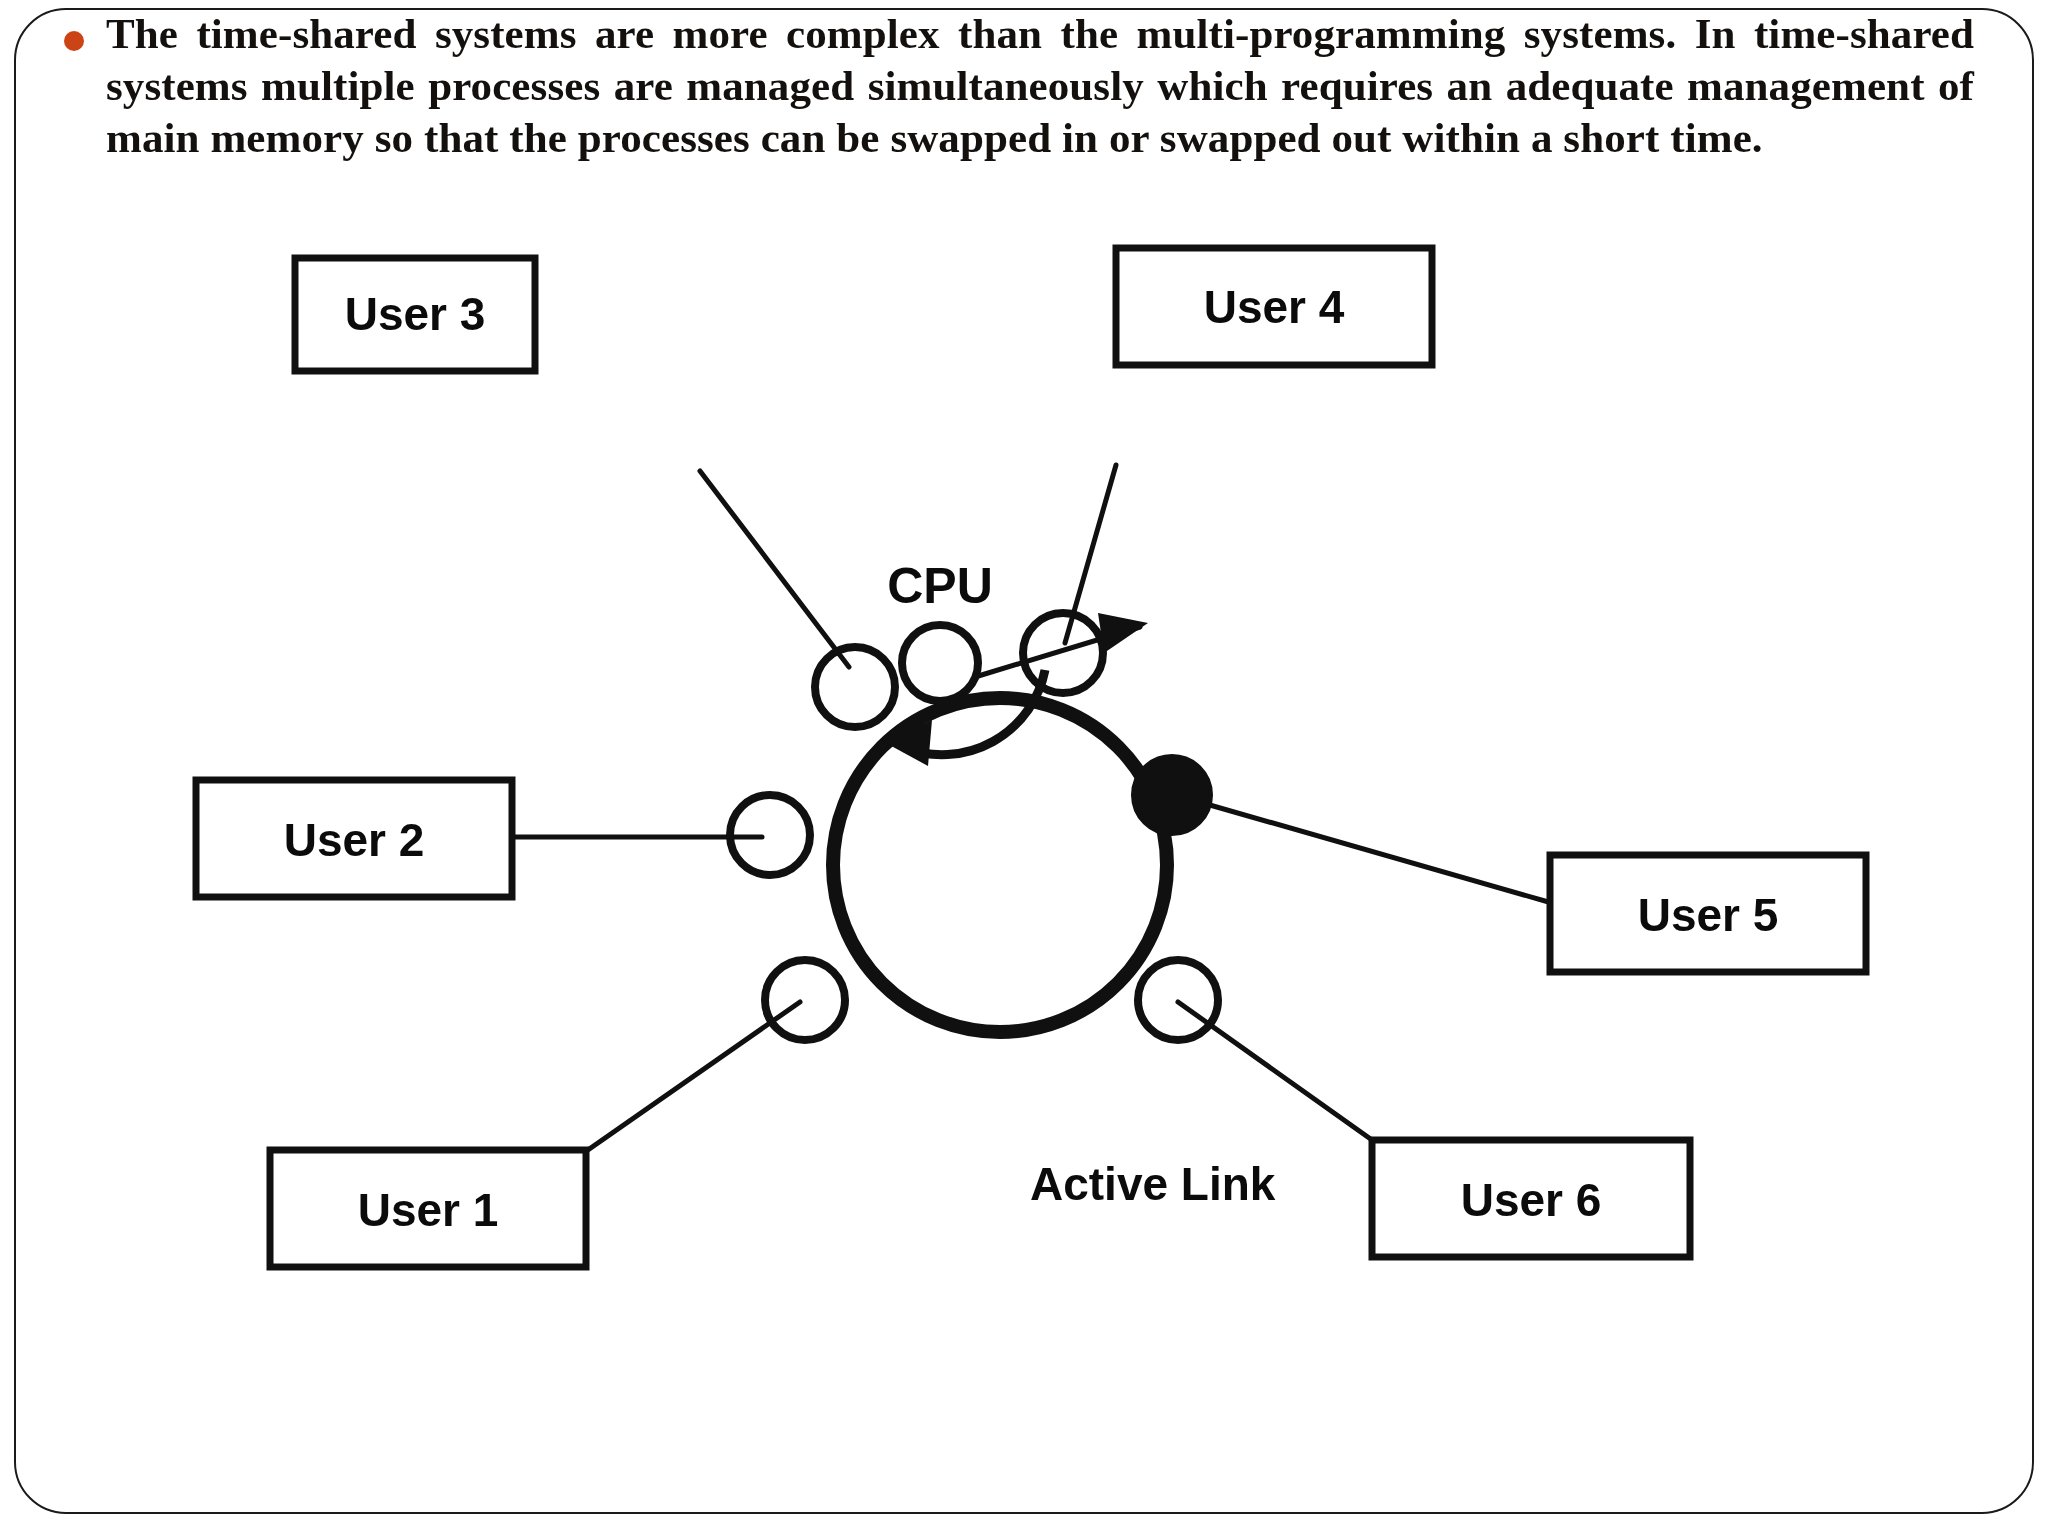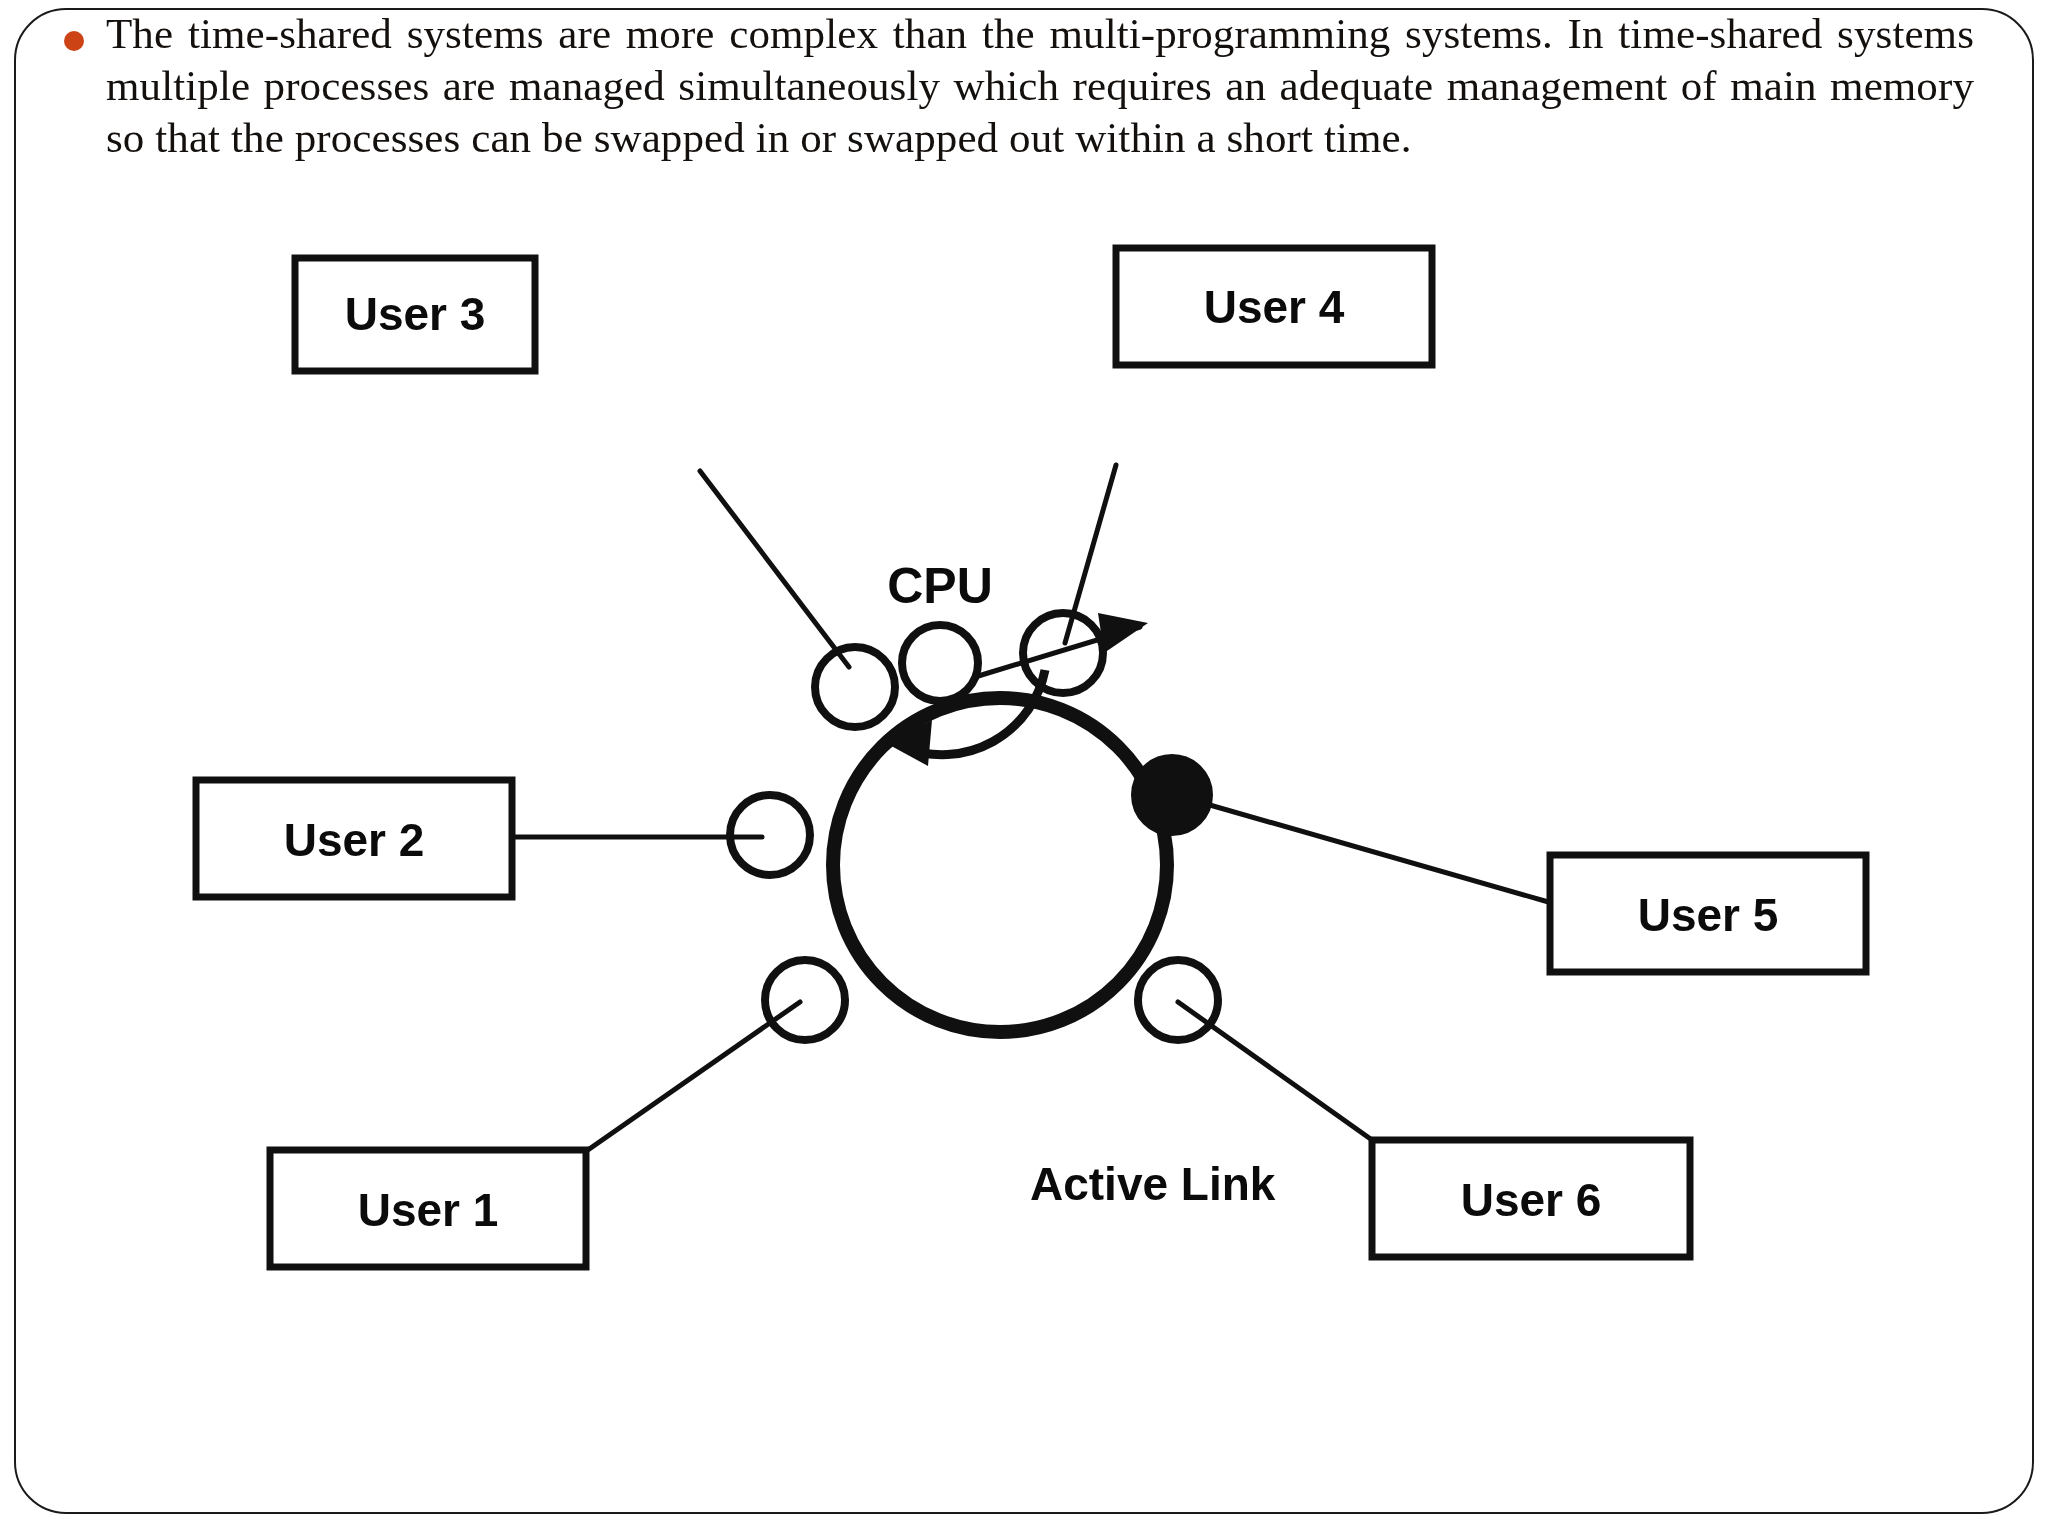--- a/index.html
+++ b/index.html
@@ -47,20 +47,21 @@
     margin-right: 22px;
   }
   #bullet-text {
     flex: 1 1 auto;
     font-family: "Liberation Serif", serif;
     font-size: 43px;
     line-height: 52px;
     color: #14100e;
     text-align: justify;
     letter-spacing: 0.1px;
+    font-weight: bold;
   }
   
   #figure {
     position: absolute;
     left: 0;
     top: 215px;
     width: 2048px;
     height: 1100px;
   }
   #figure svg { display: block; }

